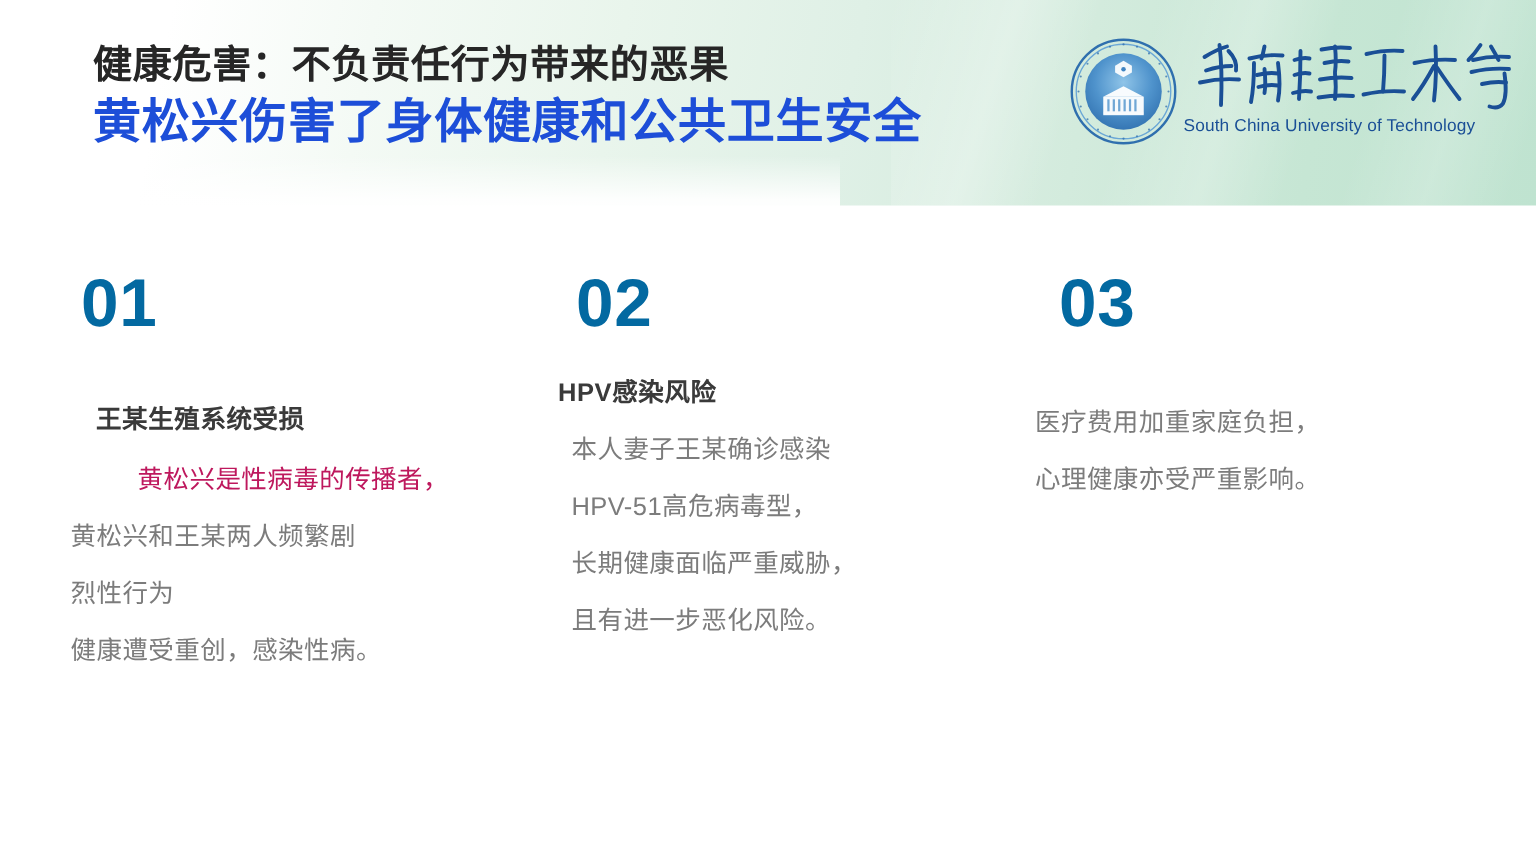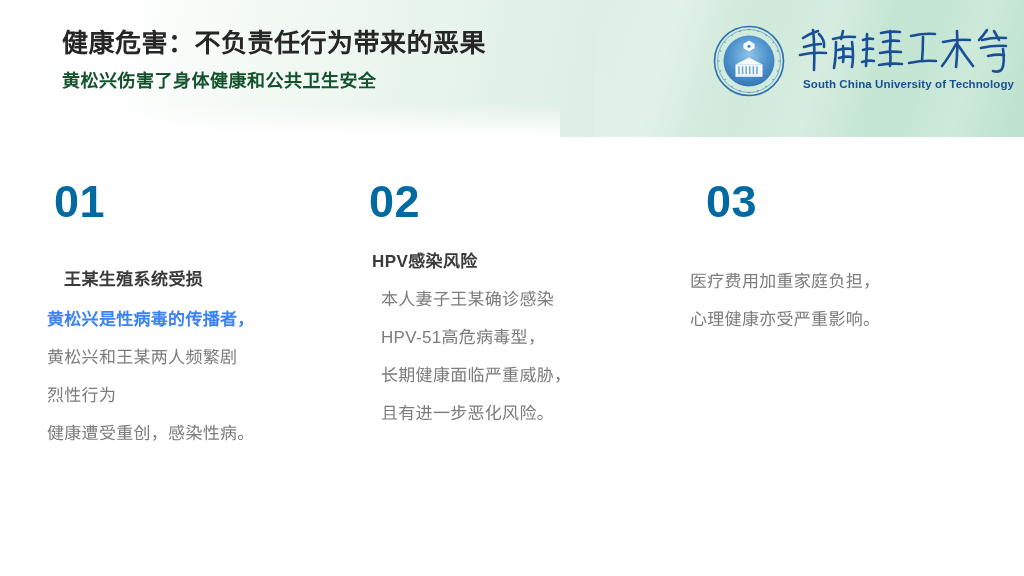--- a/index.html
+++ b/index.html
@@ -78,23 +78,23 @@
     font-weight: bold;
     letter-spacing: 0.5px;
     white-space: nowrap;
   }
   #title-line-1 {
     font-size: 26px;
     line-height: 38px;
     color: #262626;
   }
   #title-line-2 {
-    font-size: 18px;
+    font-size: 32px;
     line-height: 38px;
-    color: #14532d;
+    color: #1d4ed8;
   }
 
   
   #logo {
     position: absolute;
     left: 713px;
     top: 20px;
     width: 300px;
     height: 85px;
   }
@@ -107,25 +107,25 @@
   }
   #logo-wordmark-cn {
     position: absolute;
     left: 84px;
     top: 2px;
     width: 216px;
     height: 56px;
   }
   #logo-wordmark-en {
     position: absolute;
-    left: 90px;
+    left: 76px;
     top: 58px;
     width: 214px;
     font-size: 11.5px;
-    font-weight: bold;
+    font-weight: normal;
     color: #1a4f96;
     letter-spacing: 0.1px;
     white-space: nowrap;
   }
 
   
   #columns {
     position: absolute;
     left: 0;
     top: 176px;
@@ -140,21 +140,21 @@
   #col-3 { left: 686px; width: 300px; }
 
   .col-number {
     font-size: 45px;
     font-weight: bold;
     color: #0369a1;
     line-height: 52px;
     letter-spacing: 0.5px;
     margin: 0 0 0 10px;
   }
-  #col-2 .col-number { margin-left: 1px; }
+  #col-2 .col-number { margin-left: 16px; }
   #col-3 .col-number { margin-left: 20px; }
 
   .col-heading {
     font-size: 17px;
     font-weight: bold;
     color: #3a3a3a;
     line-height: 24px;
     letter-spacing: 0.4px;
   }
   #col-1 .col-heading { margin: 40px 0 0 20px; }
@@ -166,22 +166,23 @@
     line-height: 38px;
     color: #7c7c7c;
     letter-spacing: 0.3px;
   }
   #col-1 .col-body { margin: 9px 0 0 3px; }
   #col-2 .col-body { margin: 7px 0 0 13px; }
   #col-3 .col-body { margin: 35px 0 0 4px; }
 
   .body-line { white-space: nowrap; }
   .body-line.emphasis {
-    color: #3b82f6;
-    font-weight: bold;
+    color: #be185d;
+    font-weight: normal;
+    text-align: center;
   }
 </style>
 </head>
 <body>
 
 <div id="slide">
 
   <div id="header-band"></div>
   <div id="header-fade"></div>
 

